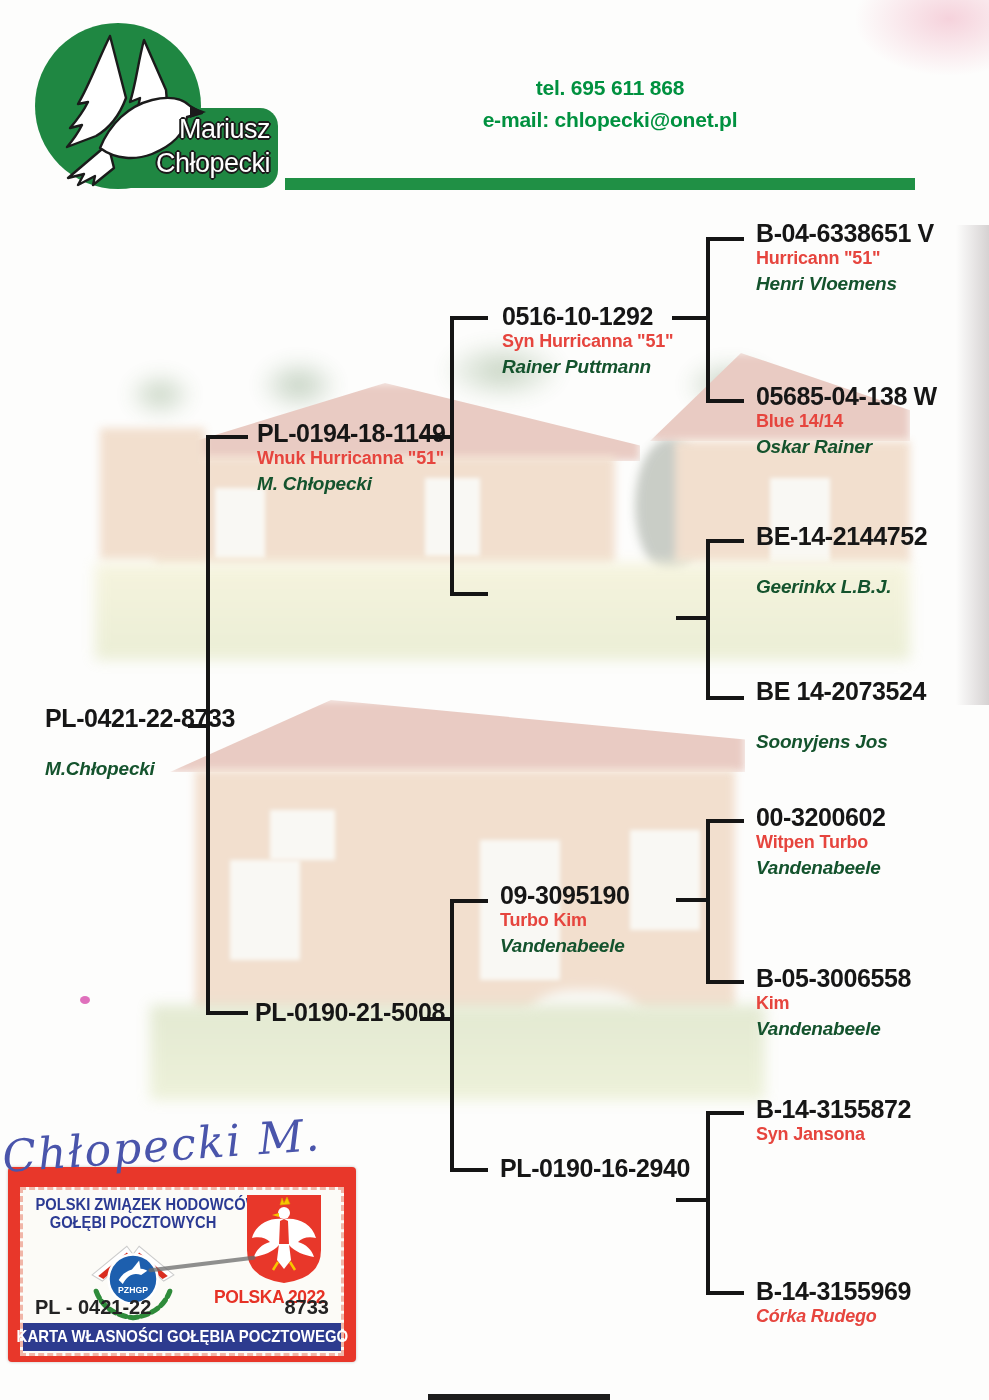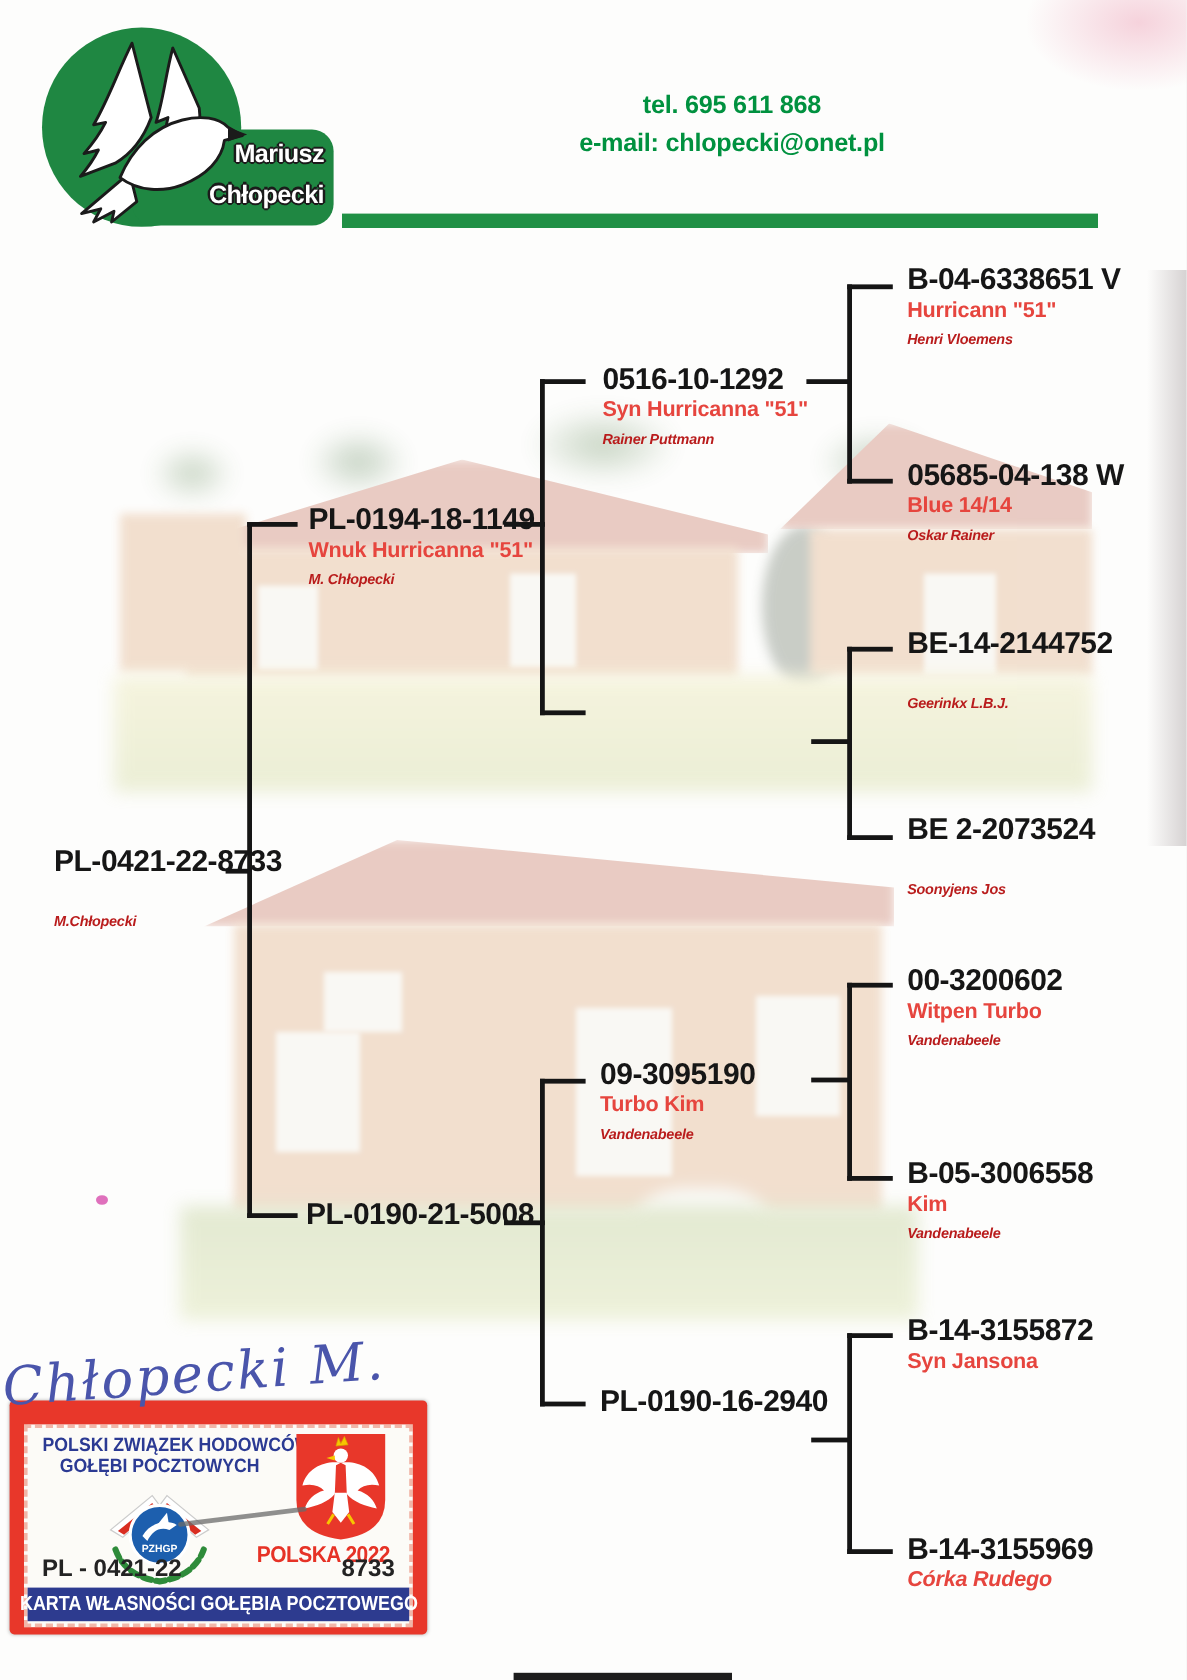--- a/index.html
+++ b/index.html
@@ -6,33 +6,33 @@
   #page{position:relative;width:989px;height:1400px;background:#fdfdfc;overflow:hidden;
         font-family:"Liberation Sans",sans-serif;}
 
   
   .logo-circle{position:absolute;left:35px;top:23px;width:166px;height:166px;border-radius:50%;
                background:#1f8742;z-index:10;}
   .logo-box{position:absolute;left:110px;top:108px;width:168px;height:80px;border-radius:18px;
             background:#1f8742;z-index:10;}
   .dove-svg{position:absolute;left:48px;top:28px;width:170px;height:160px;z-index:12;}
   .logo-name{position:absolute;left:118px;top:112px;width:152px;z-index:13;text-align:right;
-             color:#fff;font-weight:700;font-size:21px;line-height:34px;letter-spacing:-0.5px;
+             color:#fff;font-weight:400;font-size:27px;line-height:34px;letter-spacing:-0.5px;
              text-shadow:-2px 0 #1b1b1b,2px 0 #1b1b1b,0 -2px #1b1b1b,0 2px #1b1b1b,
                          -1px -1px #1b1b1b,1px 1px #1b1b1b,1px -1px #1b1b1b,-1px 1px #1b1b1b;}
   .contact{position:absolute;left:420px;top:72px;width:380px;text-align:center;z-index:10;
            color:#00913f;font-weight:700;font-size:21px;line-height:32px;letter-spacing:-0.2px;}
   .green-bar{position:absolute;left:285px;top:178px;width:630px;height:12px;background:#209045;z-index:10;}
 
   
   .pl{position:absolute;background:#151515;z-index:5;}
   .node{position:absolute;z-index:6;line-height:25px;white-space:nowrap;}
   .ring{font-size:25px;font-weight:700;color:#161616;letter-spacing:-0.4px;height:25px;}
   .nick{font-size:18px;font-weight:700;color:#e6453e;height:25px;letter-spacing:-0.2px;}
-  .owner{font-size:12px;font-weight:700;font-style:italic;color:#b91c1c;height:25px;letter-spacing:-0.2px;}
+  .owner{font-size:19px;font-weight:700;font-style:italic;color:#14532d;height:25px;letter-spacing:-0.2px;}
   .nick.italic{font-style:italic;}
 
   
   .wm{position:absolute;opacity:0.30;z-index:1;}
   .wm *{position:absolute;}
   .wm-upper{left:95px;top:328px;width:815px;height:332px;}
   .wm-lower{left:150px;top:695px;width:615px;height:405px;}
   .wm-trees{left:0;top:0;width:100%;height:95px;filter:blur(9px);
     background:
       radial-gradient(60px 40px at 25% 60%, #3c6a35 0%, transparent 70%),
@@ -215,21 +215,21 @@
     <div class="ring">05685-04-138 W</div>
     <div class="nick">Blue 14/14</div>
     <div class="owner">Oskar Rainer</div>
   </div>
   <div class="node" style="left:756px;top:524px">
     <div class="ring">BE-14-2144752</div>
     <div class="nick"></div>
     <div class="owner">Geerinkx L.B.J.</div>
   </div>
   <div class="node" style="left:756px;top:679px">
-    <div class="ring">BE 2-2073524</div>
+    <div class="ring">BE 14-2073524</div>
     <div class="nick"></div>
     <div class="owner">Soonyjens Jos</div>
   </div>
   <div class="node" style="left:756px;top:805px">
     <div class="ring">00-3200602</div>
     <div class="nick">Witpen Turbo</div>
     <div class="owner">Vandenabeele</div>
   </div>
   <div class="node" style="left:756px;top:966px">
     <div class="ring">B-05-3006558</div>

